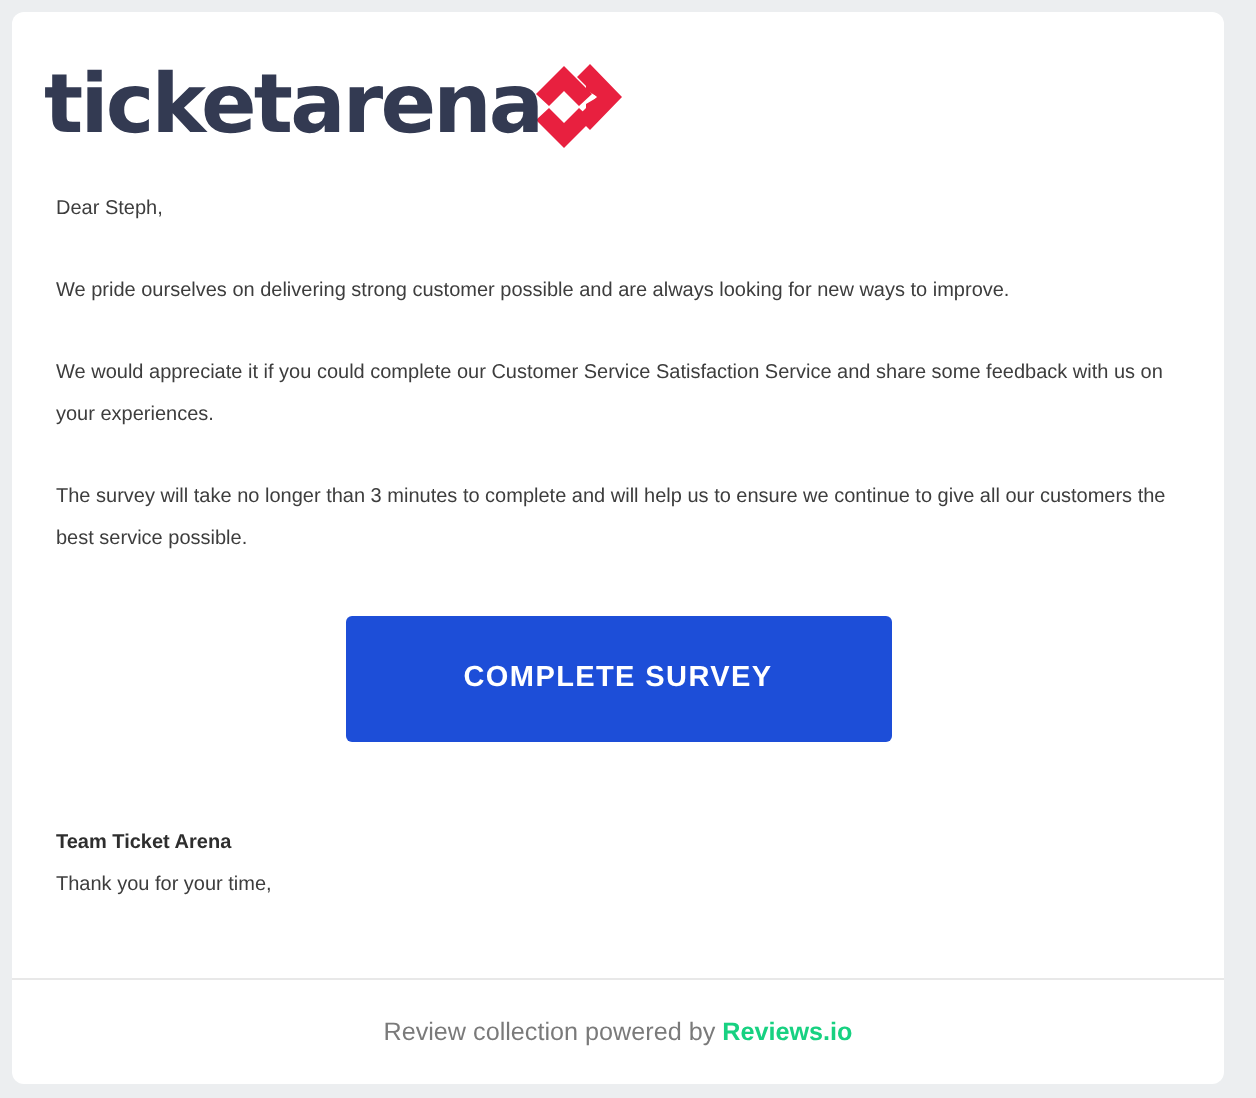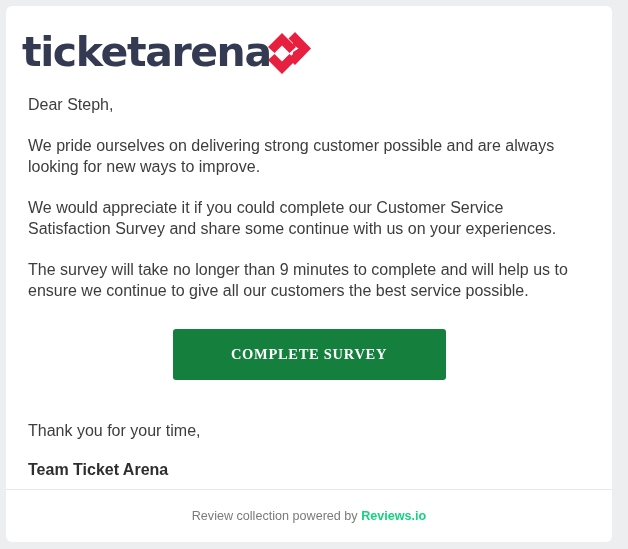--- a/index.html
+++ b/index.html
@@ -67,53 +67,53 @@
   .logo-mark svg { display: block; }
 
   
   .body {
     flex: 1 1 auto;
     padding: 10px 22px 0 22px;
     box-sizing: border-box;
   }
   .para {
     color: #3d3d3d;
-    font-size: 16px;
+    font-size: 10px;
     line-height: 21px;
     margin: 0 0 20px 0;
     max-width: 575px;
   }
   .para.signoff-name {
     font-weight: bold;
     color: #2e2e2e;
     margin-bottom: 0;
   }
   .para.signoff-line {
     margin-bottom: 18px;
   }
 
   
   .cta-wrap {
     text-align: center;
     margin: 28px 0 40px 0;
   }
   .cta-button {
     display: inline-block;
-    background: #15803d;
+    background: #1d4ed8;
     color: #ffffff;
     font-size: 14.5px;
     font-weight: bold;
     letter-spacing: 0.7px;
     width: 273px;
-    height: 51px;
+    height: 63px;
     line-height: 51px;
     border: none;
     border-radius: 3px;
     cursor: pointer;
-    font-family: Liberation Serif, serif;
+    font-family: Liberation Sans, sans-serif;
     padding: 0;
     text-align: center;
   }
 
   
   .footer {
     flex: 0 0 auto;
     border-top: 1px solid #e8e8e8;
     height: 52px;
     display: flex;
@@ -149,29 +149,29 @@
             <path d="M38 14 L52.5 28.5 L38 43 L38 32 L44 28.5 L38 25 Z" fill="#e8203f"></path>
             <path d="M40 12 L56 28.5 L40 45 L33.5 38.5 L43.5 28.5 L33.5 18.5 Z" fill="#e8203f"></path>
           </svg>
         </span>
       </div>
     </div>
 
     <div class="body">
       <p class="para">Dear Steph,</p>
       <p class="para">We pride ourselves on delivering strong customer possible and are always looking for new ways to improve.</p>
-      <p class="para">We would appreciate it if you could complete our Customer Service Satisfaction Survey and share some continue with us on your experiences.</p>
-      <p class="para">The survey will take no longer than 9 minutes to complete and will help us to ensure we continue to give all our customers the best service possible.</p>
+      <p class="para">We would appreciate it if you could complete our Customer Service Satisfaction Service and share some feedback with us on your experiences.</p>
+      <p class="para">The survey will take no longer than 3 minutes to complete and will help us to ensure we continue to give all our customers the best service possible.</p>
 
       <div class="cta-wrap">
         <button class="cta-button">COMPLETE SURVEY</button>
       </div>
 
+      <p class="para signoff-name">Team Ticket Arena</p>
       <p class="para signoff-line">Thank you for your time,</p>
-      <p class="para signoff-name">Team Ticket Arena</p>
     </div>
 
     <div class="footer">
       <span class="footer-text">
         <span>Review collection powered by </span><a class="footer-brand" href="#">Reviews.io</a>
       </span>
     </div>
 
   </div>
 </div>

